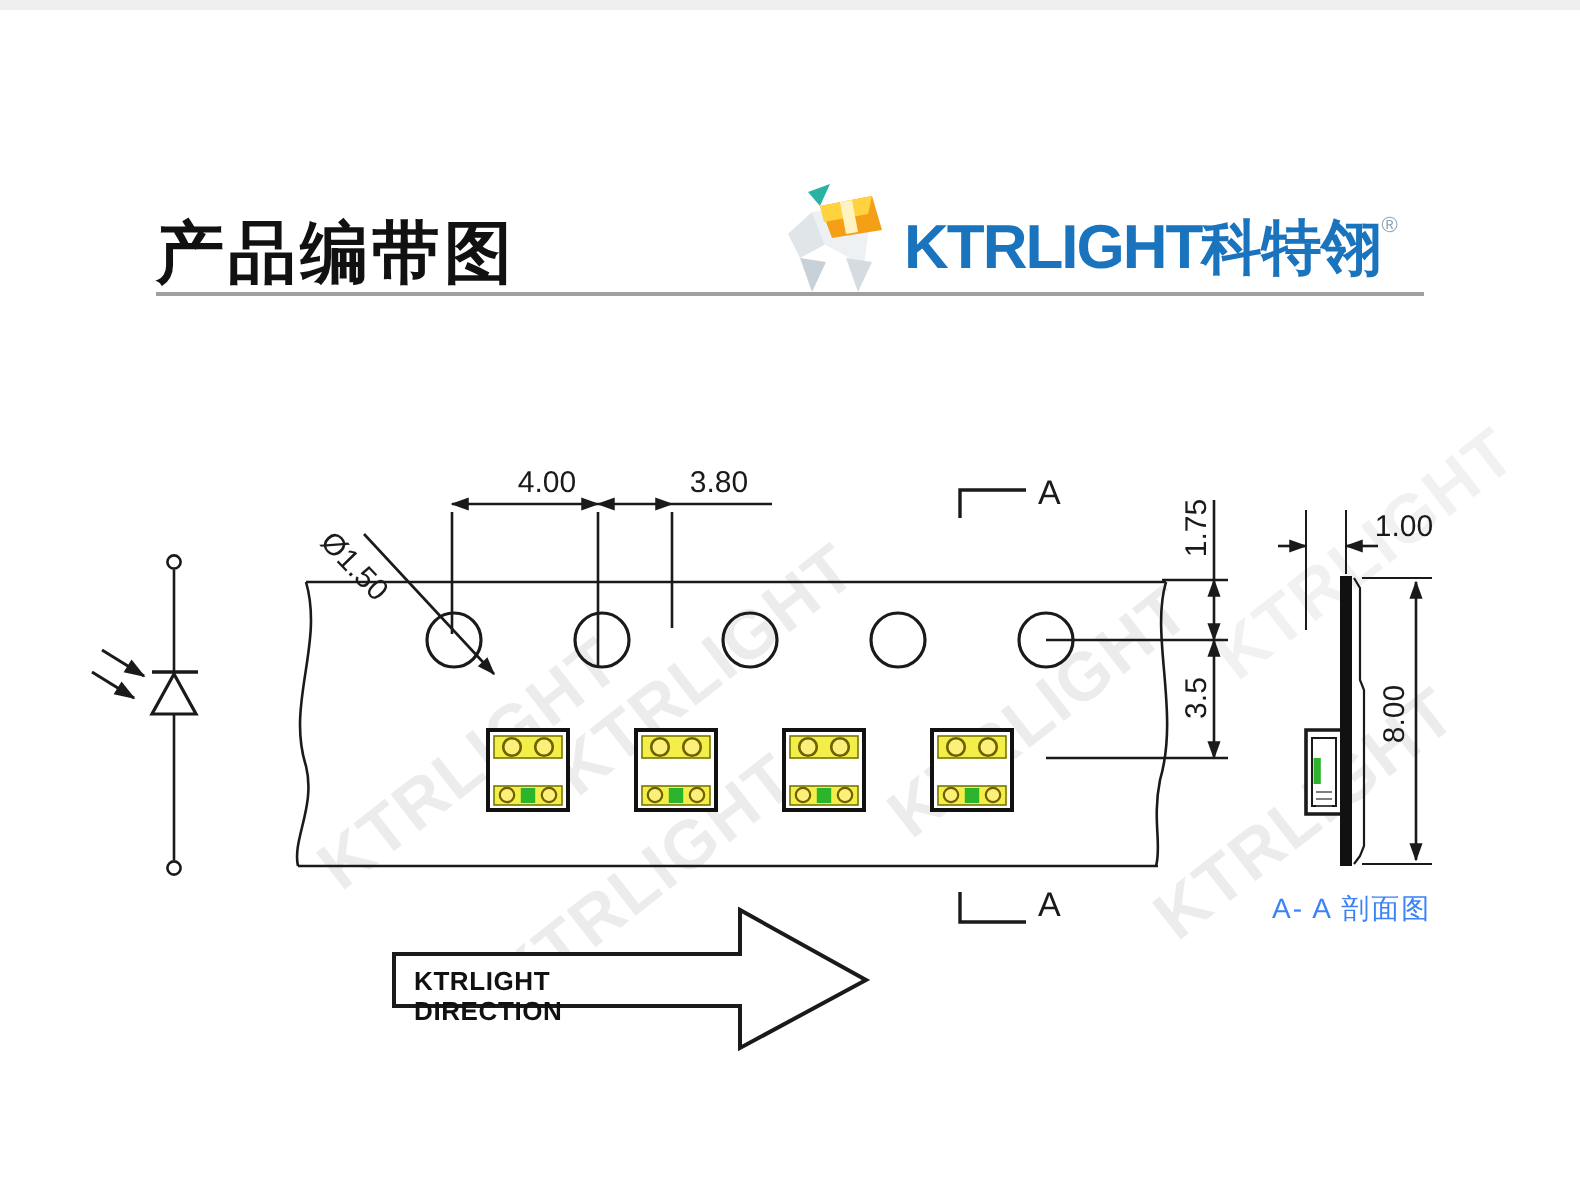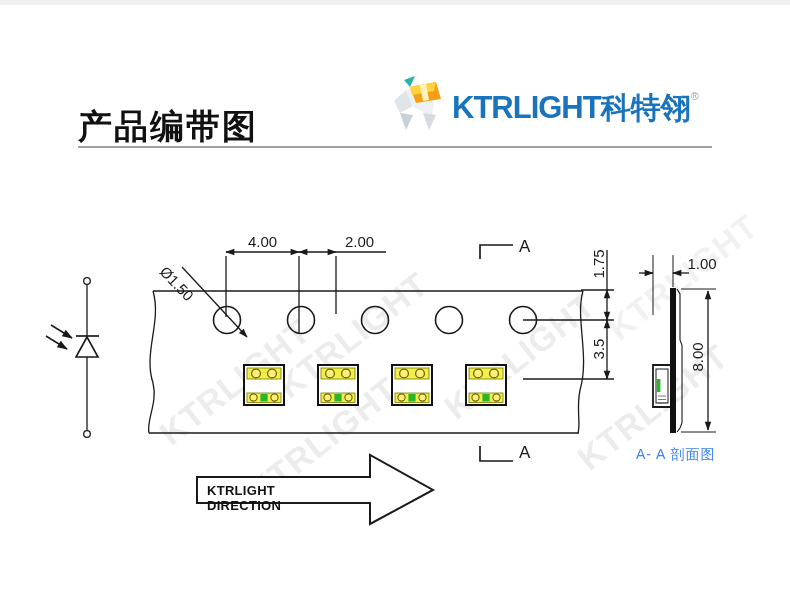--- a/index.html
+++ b/index.html
@@ -4,21 +4,21 @@
 <style>
   html,body{margin:0;padding:0;}
   body{
     width:790px;height:599px;position:relative;background:#ffffff;
     font-family:"Liberation Sans", sans-serif;color:#1a1a1a;overflow:hidden;
   }
   .abs{position:absolute;}
   #top-strip{left:0;top:0;width:790px;height:5px;background:#efefef;}
   #page-title{left:78px;top:84px;font-size:34px;font-weight:800;letter-spacing:2px;color:#111;margin-top:20px;}
   #title-divider{left:78px;top:146px;width:634px;height:2px;background:#a0a0a0;}
-  #logo{left:392px;top:72px;height:62px;display:flex;align-items:flex-start;justify-content:flex-end;}
+  #logo{left:392px;top:88px;height:62px;display:flex;align-items:flex-start;justify-content:flex-end;}
   #logo-text{position:absolute;left:60px;top:16px;white-space:nowrap;}
   .brand-en{font-size:31px;font-weight:800;color:#1a74bd;letter-spacing:-1px;}
   .brand-cn{font-size:30px;font-weight:700;color:#1a74bd;letter-spacing:0px;}
   .brand-reg{font-size:11px;color:#8fa3b4;vertical-align:18px;font-weight:400;}
   .dim-label{font-size:15px;color:#1a1a1a;text-align:center;line-height:16px;white-space:nowrap;}
   .rot-ccw{transform:rotate(-90deg);transform-origin:center center;}
   .a-label{font-size:17px;color:#1a1a1a;font-weight:400;}
   #leader-label{left:158px;top:253px;width:70px;transform:rotate(46deg);transform-origin:0 0;}
   #section-caption{left:636px;top:446px;font-size:14px;color:#3b82f6;letter-spacing:1px;white-space:nowrap;}
   #feeding-label{left:207px;top:483px;width:126px;font-size:13px;font-weight:600;letter-spacing:0.3px;color:#111;}
@@ -135,22 +135,22 @@
       <line x1="708" y1="291" x2="708" y2="430" marker-start="url(#ah)" marker-end="url(#ah)"></line>
     </g>
   </g>
 
   <use href="#cmp" transform="translate(264,385)"></use>
   <use href="#cmp" transform="translate(338,385)"></use>
   <use href="#cmp" transform="translate(412,385)"></use>
   <use href="#cmp" transform="translate(486,385)"></use>
 </svg>
 
-<div class="abs dim-label" style="left:226px;top:234px;width:73px;">4.00</div>
-<div class="abs dim-label" style="left:323px;top:234px;width:73px;">2.00</div>
+<div class="abs dim-label" style="left:237px;top:234px;width:73px;">4.00</div>
+<div class="abs dim-label" style="left:323px;top:234px;width:73px;">3.80</div>
 <div class="abs dim-label" id="leader-label">Ø1.50</div>
 <div class="abs dim-label rot-ccw" style="left:574px;top:256px;width:50px;">1.75</div>
 <div class="abs dim-label rot-ccw" style="left:579px;top:341px;width:40px;">3.5</div>
 <div class="abs dim-label" style="left:682px;top:256px;width:40px;">1.00</div>
 <div class="abs dim-label rot-ccw" style="left:670px;top:349px;width:56px;">8.00</div>
 
 <div class="abs a-label" style="left:519px;top:237px;">A</div>
 <div class="abs a-label" style="left:519px;top:443px;">A</div>
 <div class="abs" id="section-caption">A- A 剖面图</div>
 

